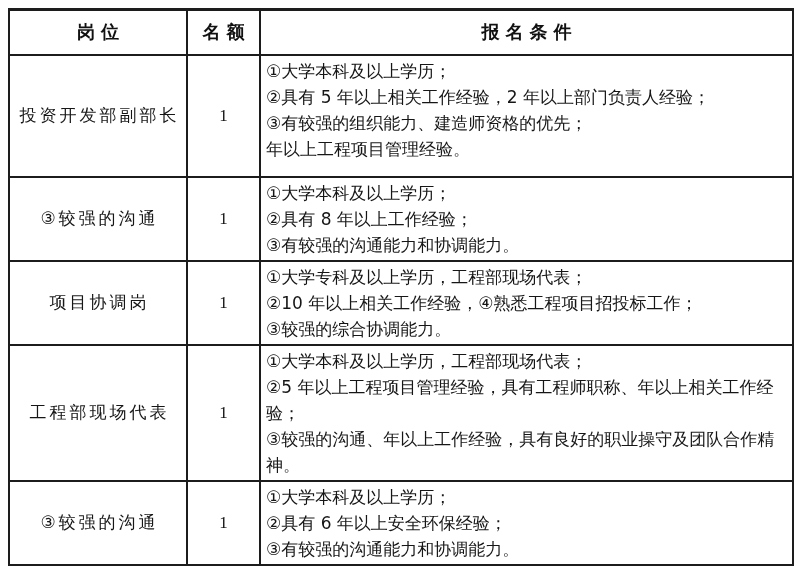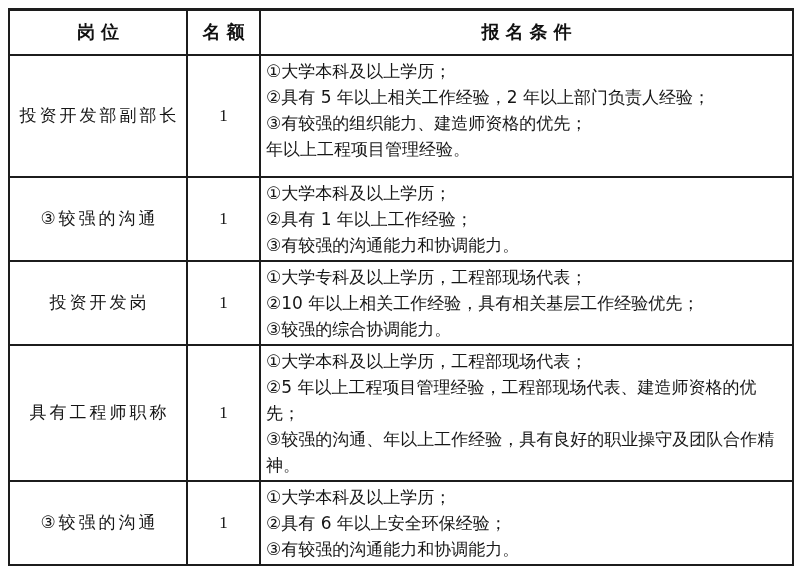--- a/index.html
+++ b/index.html
@@ -106,41 +106,41 @@
         <div class="cond-line">③有较强的组织能力、建造师资格的优先；</div>
         <div class="cond-line">年以上工程项目管理经验。</div>
       </td>
     </tr>
 
     <tr style="height:84px;">
       <td class="pos">③较强的沟通</td>
       <td class="quota">1</td>
       <td class="cond">
         <div class="cond-line">①大学本科及以上学历；</div>
-        <div class="cond-line">②具有 1 年以上工作经验；</div>
+        <div class="cond-line">②具有 8 年以上工作经验；</div>
         <div class="cond-line">③有较强的沟通能力和协调能力。</div>
       </td>
     </tr>
 
     <tr style="height:83px;">
-      <td class="pos">投资开发岗</td>
+      <td class="pos">项目协调岗</td>
       <td class="quota">1</td>
       <td class="cond">
         <div class="cond-line">①大学专科及以上学历，工程部现场代表；</div>
-        <div class="cond-line">②10 年以上相关工作经验，具有相关基层工作经验优先；</div>
+        <div class="cond-line">②10 年以上相关工作经验，④熟悉工程项目招投标工作；</div>
         <div class="cond-line">③较强的综合协调能力。</div>
       </td>
     </tr>
 
     <tr style="height:131px;">
-      <td class="pos">具有工程师职称</td>
+      <td class="pos">工程部现场代表</td>
       <td class="quota">1</td>
       <td class="cond">
         <div class="cond-line">①大学本科及以上学历，工程部现场代表；</div>
-        <div class="cond-line">②5 年以上工程项目管理经验，工程部现场代表、建造师资格的优先；</div>
+        <div class="cond-line">②5 年以上工程项目管理经验，具有工程师职称、年以上相关工作经验；</div>
         <div class="cond-line">③较强的沟通、年以上工作经验，具有良好的职业操守及团队合作精神。</div>
       </td>
     </tr>
 
     <tr style="height:80px;">
       <td class="pos">③较强的沟通</td>
       <td class="quota">1</td>
       <td class="cond">
         <div class="cond-line">①大学本科及以上学历；</div>
         <div class="cond-line">②具有 6 年以上安全环保经验；</div>

